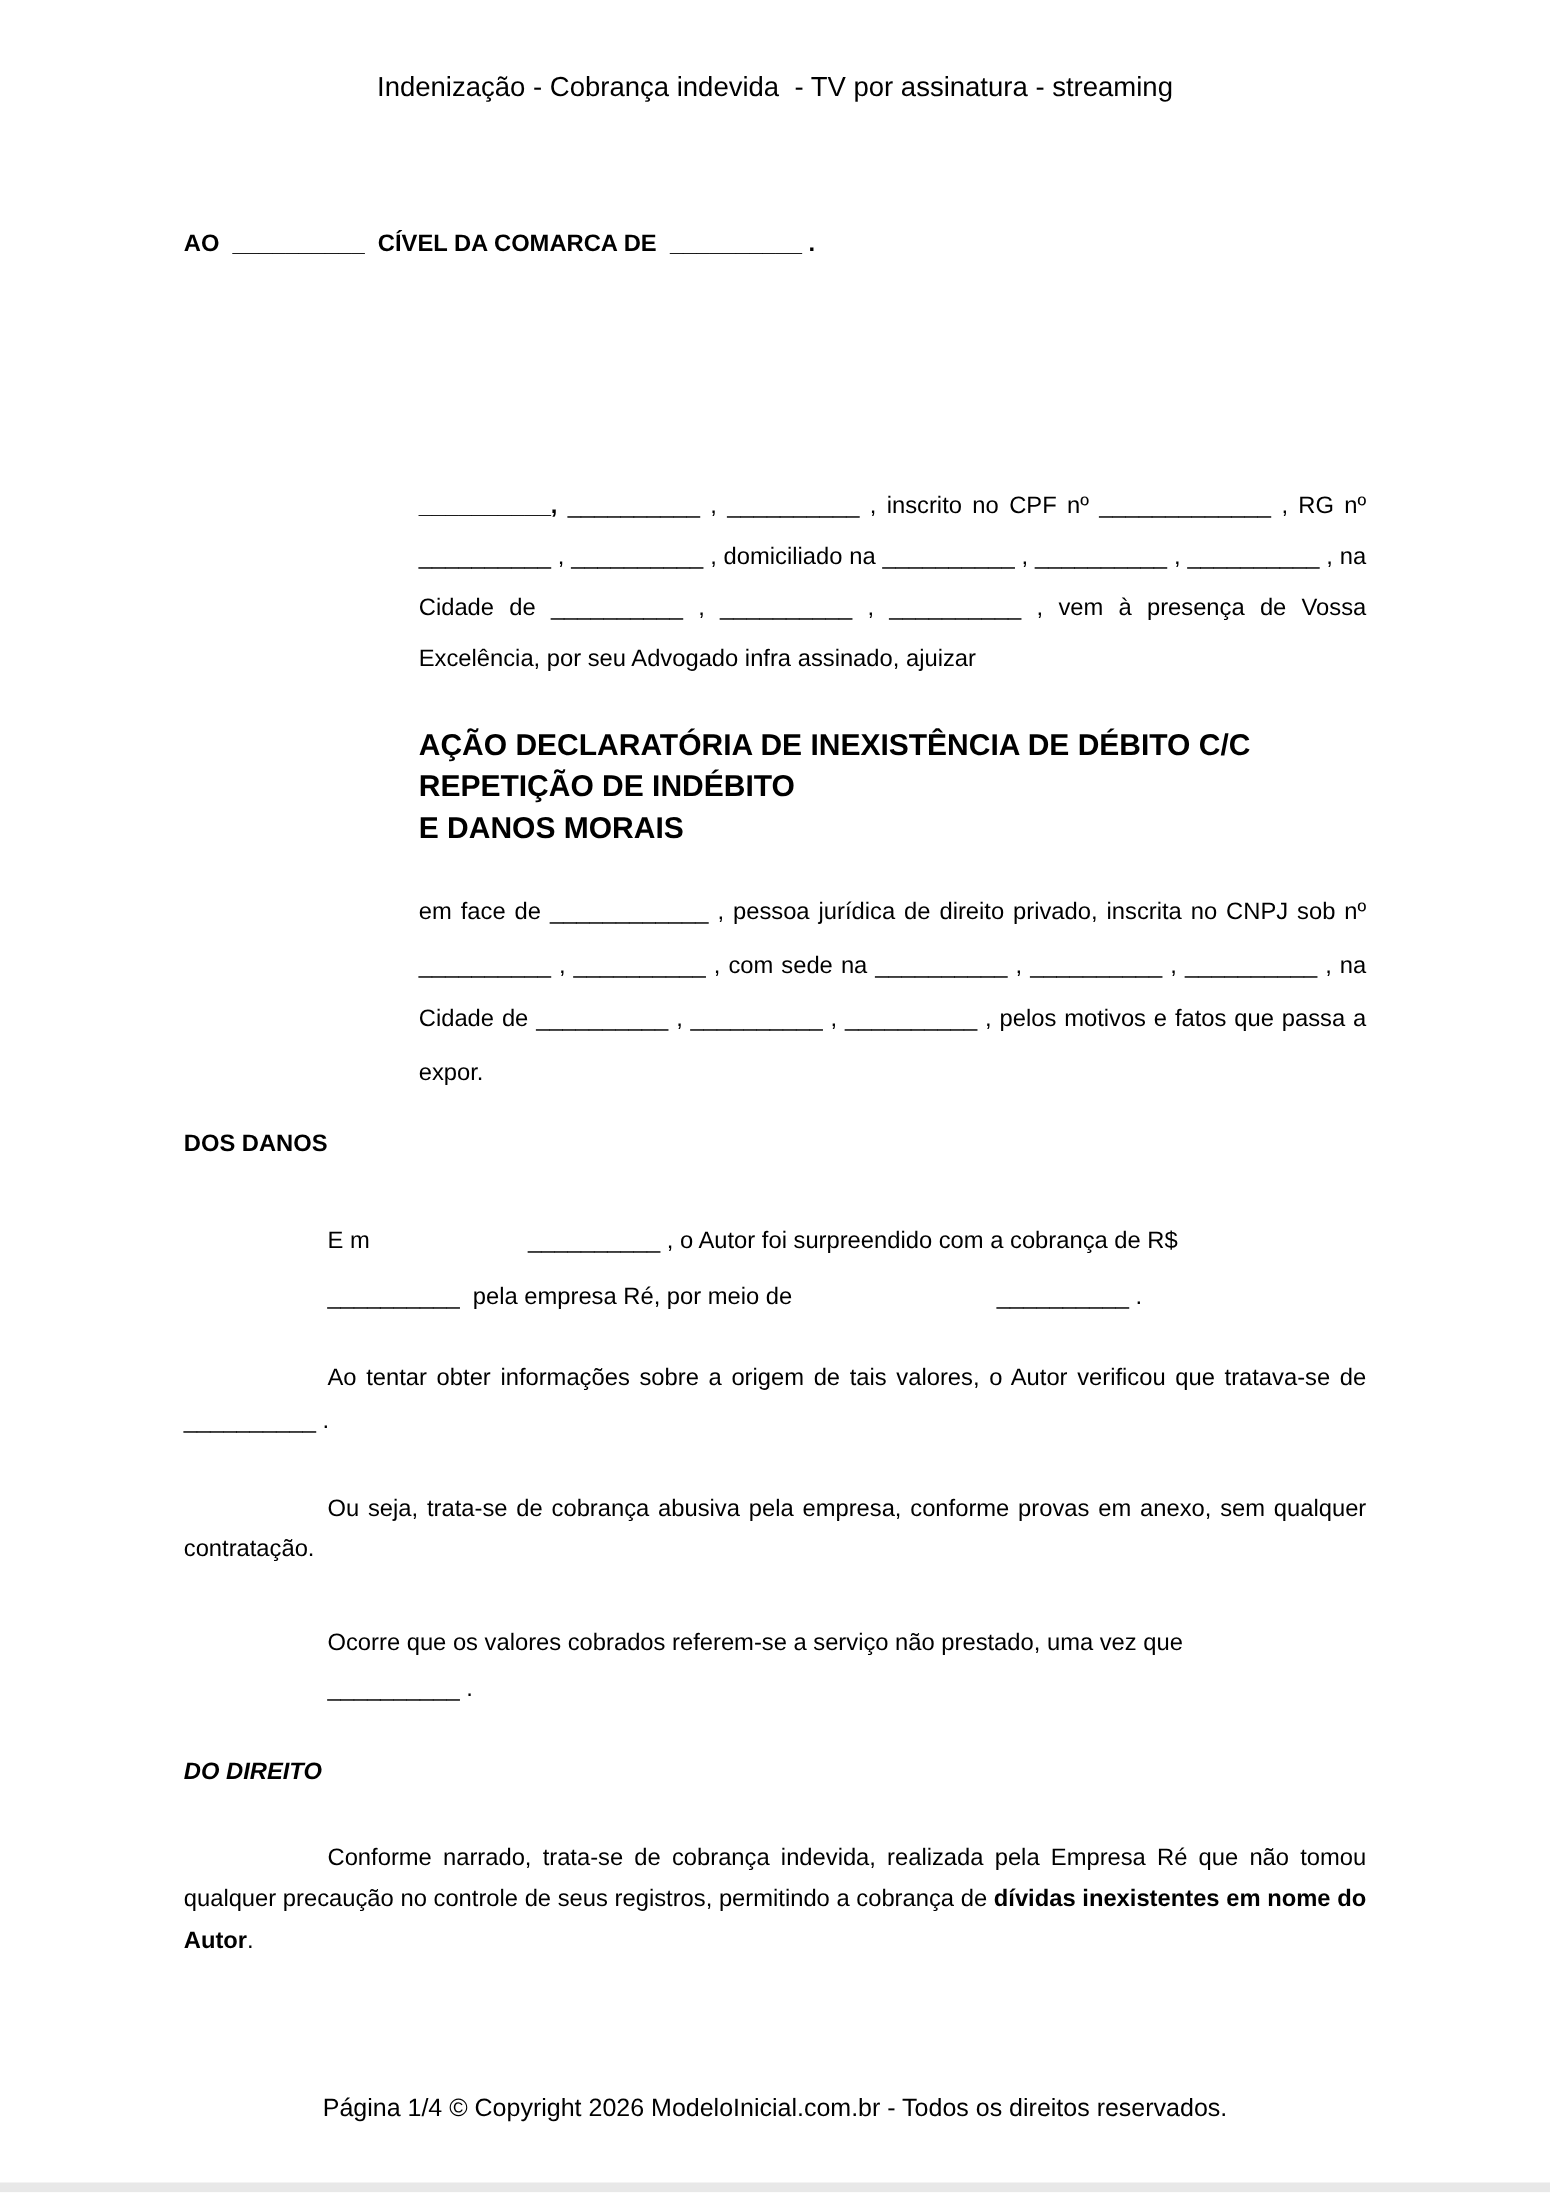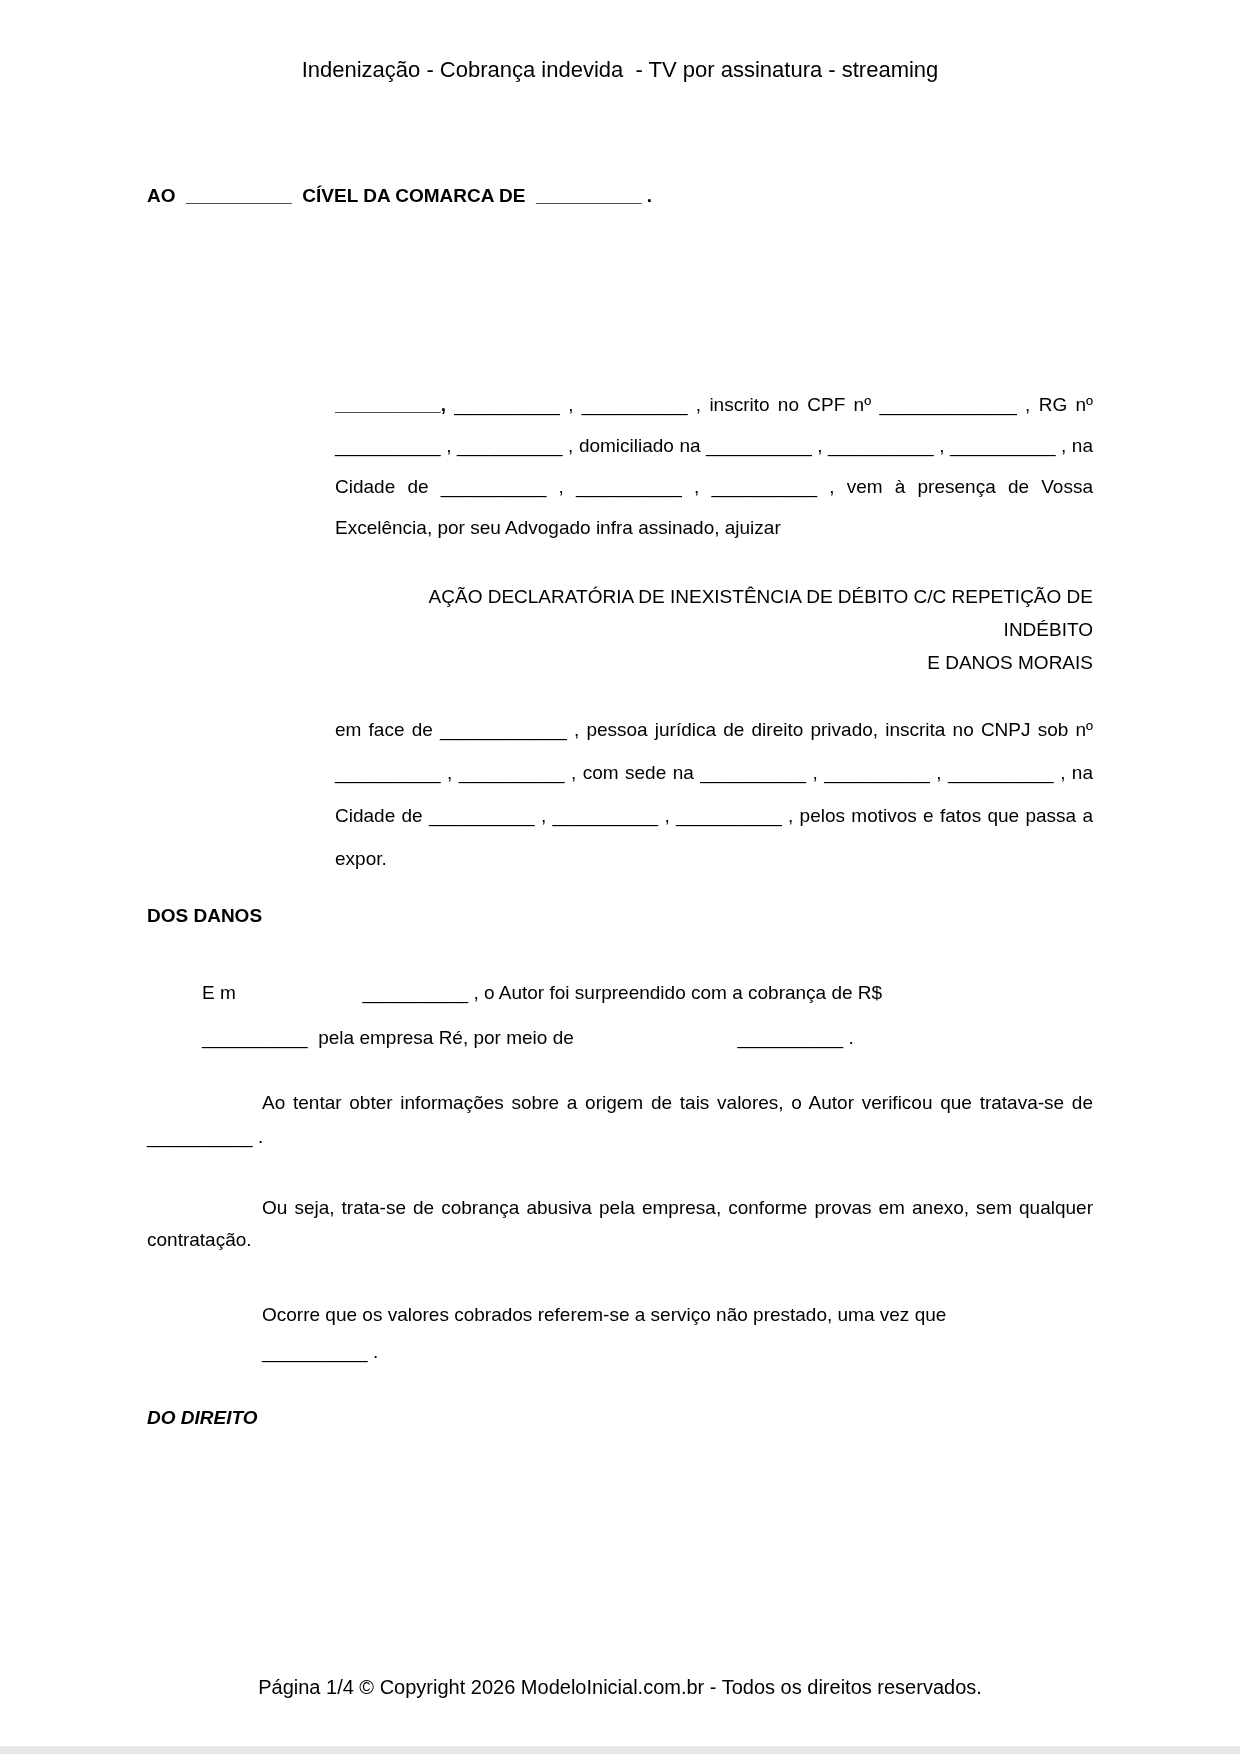--- a/index.html
+++ b/index.html
@@ -35,24 +35,24 @@
     margin-top: 176px;
   }
   .qualification {
     font-size: 19px;
     line-height: 41px;
     text-align: justify;
   }
   .bold { font-weight: 700; }
   .action-title {
     margin-top: 32px;
-    font-size: 19px;
+    font-size: 24px;
     line-height: 33px;
-    font-weight: 400;
-    text-align: right;
+    font-weight: 700;
+    text-align: left;
   }
   .title-line { display: block; }
   .defendant {
     margin-top: 29px;
     font-size: 19px;
     line-height: 43px;
     text-align: justify;
   }
   .section-heading {
     font-size: 19px;
@@ -60,21 +60,21 @@
     font-weight: 700;
   }
   #dos-fatos   { margin-top: 24px; }
   #do-direito  { margin-top: 36px; font-style: italic; }
   .body-para {
     font-size: 19px;
     text-align: justify;
   }
   .p-em {
     margin-top: 42px;
-    margin-left: 55px;
+    margin-left: 115px;
     line-height: 45px;
     white-space: pre-wrap;
   }
   .p-ao {
     margin-top: 26px;
     text-indent: 115px;
     line-height: 34px;
     white-space: pre-wrap;
   }
   .p-ocorre {
@@ -144,19 +144,20 @@
 
   <p class="body-para p-ao">Ao tentar obter informações sobre a origem de tais valores, o Autor verificou que tratava-se de                   __________ .</p>
 
   <p class="body-para p-ouseja">Ou seja, trata-se de cobrança abusiva pela empresa, conforme provas em anexo, sem qualquer contratação.</p>
 
   <p class="body-para p-ocorre">Ocorre que os valores cobrados referem-se a serviço não prestado, uma vez que
 __________ .</p>
 
   <h2 class="section-heading" id="do-direito">DO DIREITO</h2>
 
+  <p class="body-para p-conforme"><span>Conforme narrado, trata-se de cobrança indevida, realizada pela Empresa Ré que não tomou qualquer precaução no controle de seus registros, permitindo a cobrança de </span><span class="bold">dívidas inexistentes em nome do Autor</span><span>.</span></p>
 
 
   <div class="page-footer">Página 1/4 © Copyright 2026 ModeloInicial.com.br - Todos os direitos reservados.</div>
 
   <div class="page-edge"></div>
 
 </div>
 
 </body></html>

